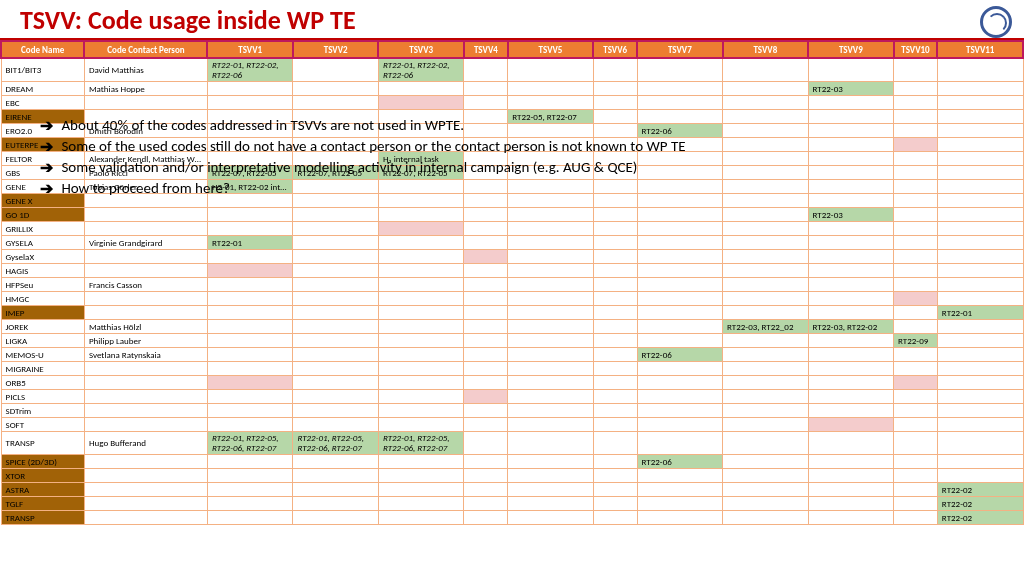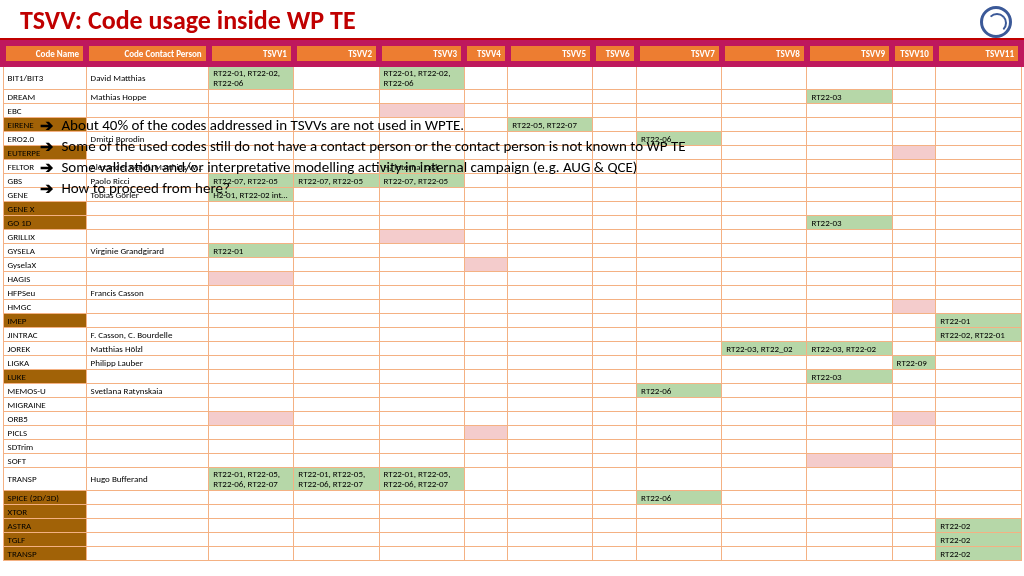--- a/index.html
+++ b/index.html
@@ -1,23 +1,23 @@
 <!DOCTYPE html>
 <html><head>
 <meta charset="utf-8">
 <style>
   * { box-sizing: border-box; margin: 0; padding: 0; }
   body { font-family: Calibri, Arial, sans-serif; width: 1024px; height: 576px; background: #fff; position: relative; overflow: hidden; }
   .title { color: #c00000; font-size: 26px; font-weight: bold; padding: 4px 20px 2px; border-bottom: 2px solid #c00000; }
   .logo { position: absolute; top: 6px; right: 12px; width: 32px; height: 32px; border: 3px solid #3b5998; border-radius: 50%; }
   .logo::after { content: ""; position: absolute; top: 4px; left: 4px; width: 16px; height: 16px; border: 2px solid #3b5998; border-radius: 50%; border-left-color: transparent; border-bottom-color: transparent; }
   table { width: 100%; border-collapse: collapse; font-size: 9px; table-layout: fixed; }
-  th { background: #ed7d31; color: #fff; text-align: right; padding: 2px 4px; font-weight: bold; border: 6px solid #be185d; }
+  th { background: #ed7d31; color: #fff; text-align: center; padding: 2px 4px; font-weight: bold; border: 2px solid #be185d; }
   td { border: 1px solid #f4b183; padding: 1px 4px; height: 14px; vertical-align: middle; overflow: hidden; white-space: nowrap; text-overflow: ellipsis; }
-  td.multiline { white-space: normal; height: auto; line-height: 1.1; }
+  td.multiline { white-space: normal; height: auto; line-height: 1.1; font-style: italic; }
   .c-name { width: 80px; }
   .c-contact { width: 118px; }
   .c-tsvv { width: 82px; }
   .c-tsvv-s { width: 42px; }
   .purple { background: #a16207; }
   .green { background: #b6d7a8; }
   .pink { background: #f4cccc; }
   .overlay { position: absolute; left: 40px; width: 920px; font-size: 15px; color: #000; }
   .bullet { display: flex; align-items: flex-start; gap: 8px; margin-bottom: 2px; }
   .arrow { font-size: 16px; font-weight: bold; }
@@ -326,35 +326,20 @@
         <td></td>
         <td></td>
         <td></td>
         <td></td>
         <td></td>
         <td></td>
         <td></td>
         <td class="green">RT22-01</td>
       </tr>
       <tr>
-        <td>JINTRAC</td>
-        <td>F. Casson, C. Bourdelle</td>
-        <td></td>
-        <td></td>
-        <td></td>
-        <td></td>
-        <td></td>
-        <td></td>
-        <td></td>
-        <td></td>
-        <td></td>
-        <td></td>
-        <td class="green">RT22-02, RT22-01</td>
-      </tr>
-      <tr>
         <td>JOREK</td>
         <td>Matthias Hölzl</td>
         <td></td>
         <td></td>
         <td></td>
         <td></td>
         <td></td>
         <td></td>
         <td></td>
         <td class="green">RT22-03, RT22_02</td>
@@ -368,35 +353,20 @@
         <td></td>
         <td></td>
         <td></td>
         <td></td>
         <td></td>
         <td></td>
         <td></td>
         <td></td>
         <td></td>
         <td class="green">RT22-09</td>
-        <td></td>
-      </tr>
-      <tr>
-        <td class="purple">LUKE</td>
-        <td></td>
-        <td></td>
-        <td></td>
-        <td></td>
-        <td></td>
-        <td></td>
-        <td></td>
-        <td></td>
-        <td></td>
-        <td class="green">RT22-03</td>
-        <td></td>
         <td></td>
       </tr>
       <tr>
         <td>MEMOS-U</td>
         <td>Svetlana Ratynskaia</td>
         <td></td>
         <td></td>
         <td></td>
         <td></td>
         <td></td>

